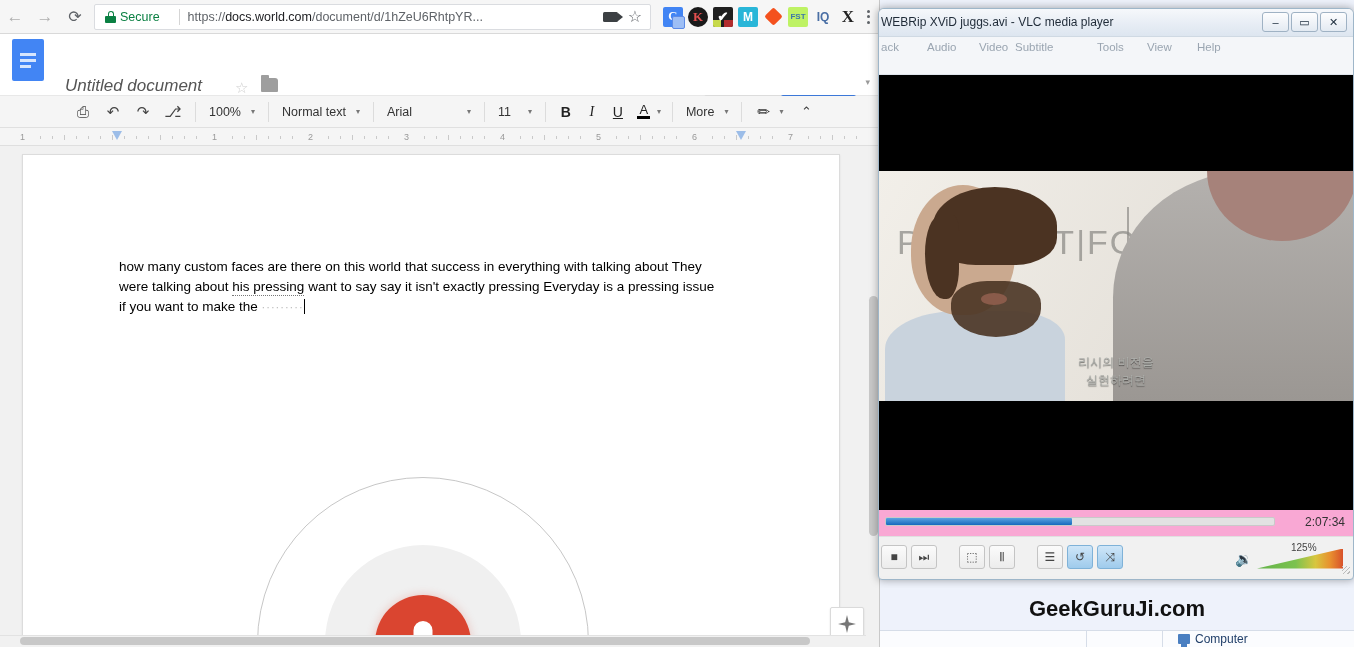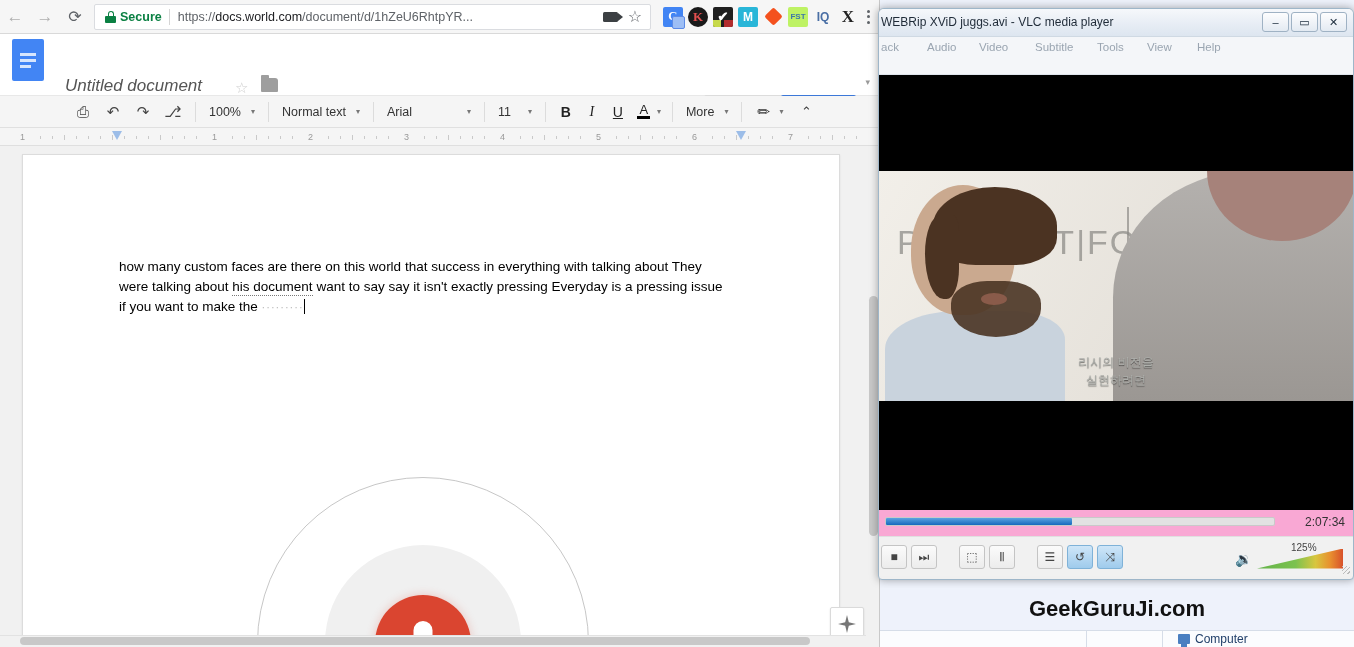--- a/index.html
+++ b/index.html
@@ -33,21 +33,21 @@
   .omnibox {
     flex: 1; height: 26px; margin: 0 6px 0 4px;
     background: #ffffff; border: 1px solid #dadce0; border-radius: 2px;
     display: flex; align-items: center; padding: 0 4px;
     min-width: 0;
   }
   .lock-ico { width: 11px; height: 12px; position: relative; margin: 0 4px 0 6px; flex: none; }
   .lock-ico .body { position:absolute; left:0; bottom:0; width: 11px; height: 7px; background: #0b8043; border-radius: 1px; }
   .lock-ico .shackle { position:absolute; left: 2.5px; top: 0; width: 6px; height: 6px;
     border: 1.6px solid #0b8043; border-bottom: none; border-radius: 3px 3px 0 0; }
-  .secure-text { color: #0b8043; font-size: 12.5px; margin-right: 7px; white-space: nowrap; font-weight: bold; }
+  .secure-text { color: #0b8043; font-size: 12.5px; margin-right: 19px; white-space: nowrap; }
   .omni-sep { width: 1px; height: 16px; background: #d5d5d5; margin-right: 8px; flex:none; }
   .url-text { font-size: 12.5px; color: #5f6368; white-space: nowrap; overflow: hidden; }
   .url-text b { color: #202124; font-weight: 400; }
   .omni-icons { margin-left: auto; display: flex; align-items: center; gap: 10px; padding-right: 4px; flex:none;}
   .cam-ico { width: 15px; height: 10px; background: #3c4043; border-radius: 1.5px; position: relative; }
   .cam-ico:after { content:""; position:absolute; right:-5px; top:1px; border-left: 5px solid #3c4043;
     border-top: 4px solid transparent; border-bottom: 4px solid transparent; }
   .star-ico { font-size: 16px; color: #5f6368; line-height: 1; }
   .ext-strip { display: flex; align-items: center; gap: 5px; padding: 0 4px 0 6px; flex: none; }
   .ext { width: 20px; height: 20px; border-radius: 2px; display:flex; align-items:center; justify-content:center;
@@ -461,21 +461,21 @@
       <div class="ruler-marker" style="left:112px">
           <i></i>
         </div>
       <div class="ruler-marker" style="left:736px">
           <i></i>
         </div>
     </div>
 
     <div class="doc-scroll">
       <div class="page">
-        <div class="doc-text"><span>how many custom faces are there on this world that success in everything with talking about They were talking about </span><span class="spell">his document</span><span> want to say say it isn't exactly pressing Everyday is a pressing issue if you want to make the </span><span class="ghost">·········</span><span class="caret-bar"></span></div>
+        <div class="doc-text"><span>how many custom faces are there on this world that success in everything with talking about They were talking about </span><span class="spell">his pressing</span><span> want to say say it isn't exactly pressing Everyday is a pressing issue if you want to make the </span><span class="ghost">·········</span><span class="caret-bar"></span></div>
 
         <div class="voice-wrap">
           <div class="voice-outer"></div>
           <div class="voice-mid"></div>
           <div class="voice-btn">
             <div class="mic">
               <div class="cap"></div>
                 <div class="arc"></div>
             </div>
           </div>
@@ -504,21 +504,21 @@
         <div class="winbtn">–</div>
         <div class="winbtn">▭</div>
         <div class="winbtn close">✕</div>
       </div>
     </div>
 
     <div class="vlc-menubar">
       <span style="left:2px">ack</span>
       <span style="left:48px">Audio</span>
       <span style="left:100px">Video</span>
-      <span style="left:156px">Subtitle</span>
+      <span style="left:136px">Subtitle</span>
       <span style="left:218px">Tools</span>
       <span style="left:268px">View</span>
       <span style="left:318px">Help</span>
     </div>
 
     <div class="vlc-video">
       <div class="vid-scene">
         <div class="wb">
           <div class="wb-text">PA        AYOUT|FORM</div>
           <div class="wb-bar"></div>

